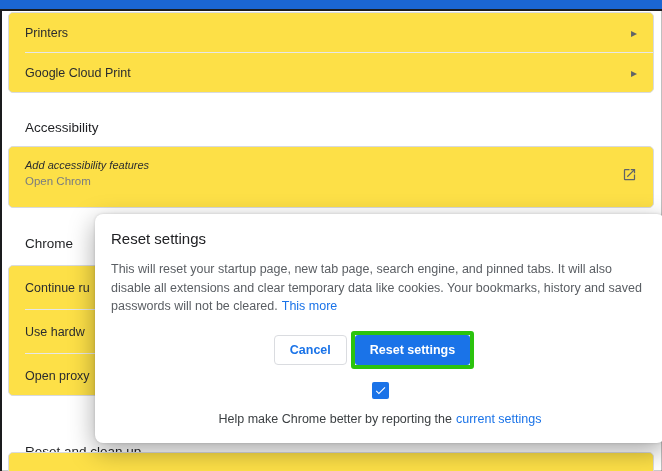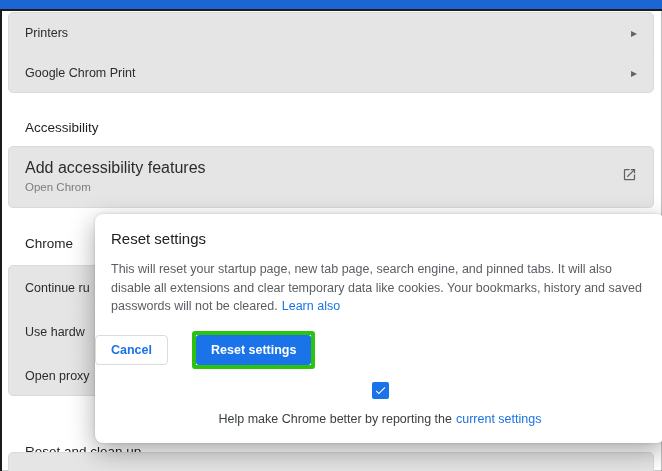--- a/index.html
+++ b/index.html
@@ -7,36 +7,36 @@
     position:relative; width:662px; height:471px; background:#ffffff;
     overflow:hidden; font-family:"Liberation Sans", sans-serif;
     box-shadow: inset 2px 0 0 #1a1b1d, inset -1px 0 0 rgba(0,0,0,0.25), inset 0 -1px 0 rgba(0,0,0,0.2);
   }
   
   .topbar { position:absolute; top:0; left:0; right:0; height:9px; background:#1b66d2; }
   .topbar-line { position:absolute; top:9px; left:0; right:0; height:2px; background:#1c1c1e; }
 
   
   .card {
-    position:absolute; left:8px; width:646px; background:#e5e5e5;
+    position:absolute; left:8px; width:646px; background:#fde047;
     border:1px solid #d8dade; border-radius:5px; box-sizing:border-box;
   }
   .card-print { top:12px; height:81px; }
   .card-access { top:146px; height:62px; }
   .card-system { top:265px; height:131px; }
   .card-bottom { top:452px; height:30px; border-radius:5px 5px 0 0; }
 
   .row { display:flex; align-items:center; padding:0 16px; height:39px; position:relative; }
   .card-system .row { height:43px; }
   .row .label { flex:1; font-size:12.5px; color:#2a2c2f; }
   .divider { height:1px; background:#e6e7e9; margin-left:16px; }
   .chevron { color:#5f6368; font-size:12px; line-height:1; }
 
   .two-line { padding:12px 16px 0 16px; }
-  .two-line .label { display:block; font-size:16px; color:#2a2c2f; }
+  .two-line .label { display:block; font-size:11px; color:#2a2c2f;font-style:italic; }
   .two-line .sublabel { display:block; margin-top:4px; font-size:11.5px; color:#797c80; }
 
   .ext-icon { position:absolute; right:16px; display:flex; align-items:center; }
   .card-access .ext-icon { top:20px; }
 
   .section-heading { position:absolute; left:25px; font-size:13.5px; color:#1f2023; }
   .h-access { top:120px; }
   .h-system { top:236px; }
   .h-reset  { top:424px;margin-top:20px; }
 
@@ -50,21 +50,21 @@
   .dialog {
     position:absolute; left:95px; top:178px; width:570px; background:#fff;
     border-radius:8px; box-shadow:0 8px 26px rgba(0,0,0,0.35), 0 0 3px rgba(0,0,0,0.15);
     z-index:10; box-sizing:border-box;margin-top:36px;
   }
   .dialog h2 { margin:16px 16px 0 16px; font-size:15px; font-weight:400; color:#202124; }
   .dialog p  { margin:13px 18px 0 16px; font-size:12.5px; line-height:18.5px; color:#5a5e63; }
   a.link { color:#1a73e8; text-decoration:none; cursor:pointer; }
   .p-link { margin-left:4px; }
 
-  .btn-row { display:flex; justify-content:flex-start; align-items:center; gap:24px; margin:15px 12px 0 0; }
+  .btn-row { display:flex; justify-content:center; align-items:center; gap:4px; margin:15px 12px 0 0; }
   button { font-family:"Liberation Sans", sans-serif; }
   .btn-outline {
     background:#fff; border:1px solid #dadce0; color:#1a73e8; font-weight:700;
     font-size:12.5px; padding:7px 15px; border-radius:4px; cursor:pointer;
   }
   .highlight { border:4px solid #2bc30e; border-radius:3px; line-height:0; }
   .btn-primary {
     background:#1a73e8; border:none; color:#fff; font-weight:700;
     font-size:12.5px; padding:8px 15px; border-radius:3px; cursor:pointer;
   }
@@ -83,21 +83,21 @@
   <div class="topbar"></div>
   <div class="topbar-line"></div>
 
   <div class="card card-print">
     <div class="row">
       <span class="label">Printers</span>
       <span class="chevron">▸</span>
     </div>
     <div class="divider"></div>
     <div class="row">
-      <span class="label">Google Chrom Print</span>
+      <span class="label">Google Cloud Print</span>
       <span class="chevron">▸</span>
     </div>
   </div>
 
   <div class="section-heading h-access">Accessibility</div>
   <div class="card card-access">
     <div class="two-line">
       <span class="label">Add accessibility features</span>
       <span class="sublabel">Open Chrom</span>
       <span class="ext-icon">
@@ -132,21 +132,21 @@
           </svg>
       </span>
     </div>
   </div>
 
   <div class="section-heading h-reset">Reset and clean up</div>
   <div class="card card-bottom"></div>
 
   <div class="dialog">
     <h2>Reset settings</h2>
-    <p><span>This will reset your startup page, new tab page, search engine, and pinned tabs. It will also disable all extensions and clear temporary data like cookies. Your bookmarks, history and saved passwords will not be cleared.</span><a class="link p-link">Learn also</a></p>
+    <p><span>This will reset your startup page, new tab page, search engine, and pinned tabs. It will also disable all extensions and clear temporary data like cookies. Your bookmarks, history and saved passwords will not be cleared.</span><a class="link p-link">This more</a></p>
     <div class="btn-row">
       <button class="btn-outline">Cancel</button>
       <span class="highlight">
         <button class="btn-primary">Reset settings</button>
       </span>
     </div>
     <div class="checkbox-row">
       <span class="checkbox">
         <svg viewBox="0 0 24 24">
             <path fill="#ffffff" d="M9 16.2 4.8 12l-1.4 1.4L9 19 21 7l-1.4-1.4z"></path>

